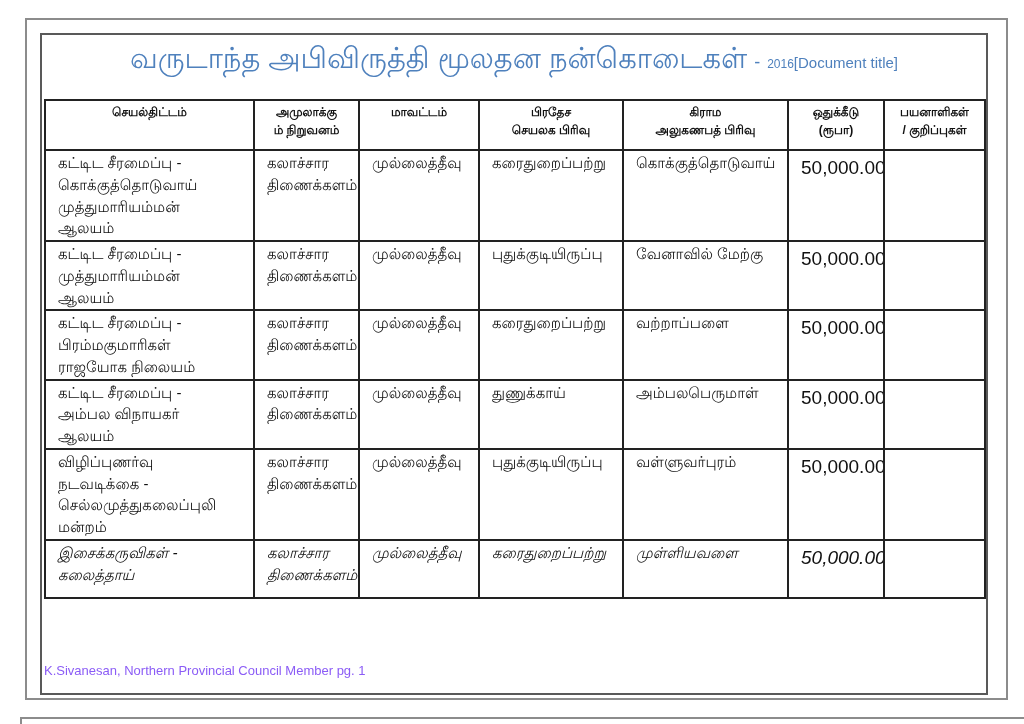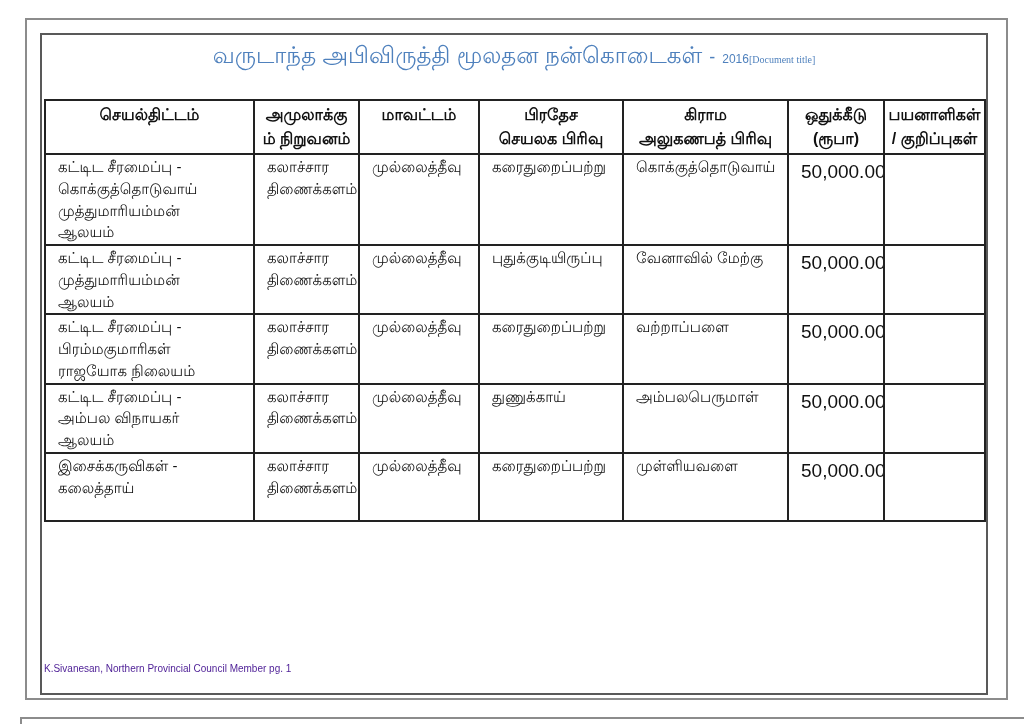--- a/index.html
+++ b/index.html
@@ -20,52 +20,52 @@
     position:absolute; left:20px; top:717px; width:1004px; height:0;
     border-top:2px solid #8c8c8c;
   }
   .next-page-tick {
     position:absolute; left:20px; top:717px; width:2px; height:7px; background:#8c8c8c;
   }
   .title-row {
     position:absolute; left:41px; top:42px; width:946px;
     text-align:center; color:#4f81bd; white-space:nowrap;
   }
-  .title-main { font-size:23px; }
+  .title-main { font-size:29px; }
   .title-dash { font-size:18px; margin:0 7px; }
   .title-year { font-size:12px; }
-  .title-tag  { font-size:10px;font-family:Liberation Serif, serif; }
+  .title-tag  { font-size:15px; }
   table.grants {
     position:absolute; left:44px; top:99px; width:940px;
     border-collapse:collapse; table-layout:fixed;
   }
   table.grants td {
     border:2px solid #222222; vertical-align:top;
     white-space:pre-line; overflow:hidden;
     font-size:15px; line-height:1.45; color:#111111;
     padding:1px 4px 1px 12px;
   }
   table.grants td.hcell {
-    font-weight:bold; text-align:center; font-size:16px; line-height:1.5;
+    font-weight:bold; text-align:center; font-size:12px; line-height:1.5;
     padding:2px 1px;
   }
   table.grants td.num {
     text-align:left; padding-right:12px; padding-top:3px; font-size:19px;
   }
   tr.rh-head { height:50px; }
   tr.rh-0 { height:88px; }
   tr.rh-1 { height:67px; }
   tr.rh-2 { height:67px; }
   tr.rh-3 { height:66px; }
   tr.rh-4 { height:87px; }
   tr.rh-5 { height:65px; }
-  tr.rh-6 { height:68px; }
+  tr.rh-6 { height:58px;font-style:italic; }
   .footer-note {
     position:absolute; left:44px; top:663px; width:900px;
-    color:#4c1d95; font-size:10px;
+    color:#8b5cf6; font-size:13px;
   }
 </style>
 </head>
 <body>
 
 <div class="outer-frame"></div>
 <div class="inner-frame"></div>
 
 <div class="title-row"><span class="title-main">வருடாந்த அபிவிருத்தி மூலதன நன்கொடைகள்</span><span class="title-dash">-</span><span class="title-year">2016</span><span class="title-tag">[Document title]</span></div>
 
@@ -136,20 +136,33 @@
 அம்பல விநாயகர்
 ஆலயம்</td>
       <td>கலாச்சார
 திணைக்களம்</td>
       <td>முல்லைத்தீவு</td>
       <td>துணுக்காய்</td>
       <td>அம்பலபெருமாள்</td>
       <td class="num">50,000.00</td>
       <td></td>
     </tr>
+    <tr class="rh-4">
+      <td>விழிப்புணர்வு
+நடவடிக்கை -
+செல்லமுத்துகலைப்புலி
+மன்றம்</td>
+      <td>கலாச்சார
+திணைக்களம்</td>
+      <td>முல்லைத்தீவு</td>
+      <td>புதுக்குடியிருப்பு</td>
+      <td>வள்ளுவர்புரம்</td>
+      <td class="num">50,000.00</td>
+      <td></td>
+    </tr>
     <tr class="rh-6">
       <td>இசைக்கருவிகள் -
 கலைத்தாய்</td>
       <td>கலாச்சார
 திணைக்களம்</td>
       <td>முல்லைத்தீவு</td>
       <td>கரைதுறைப்பற்று</td>
       <td>முள்ளியவளை</td>
       <td class="num">50,000.00</td>
       <td></td>

